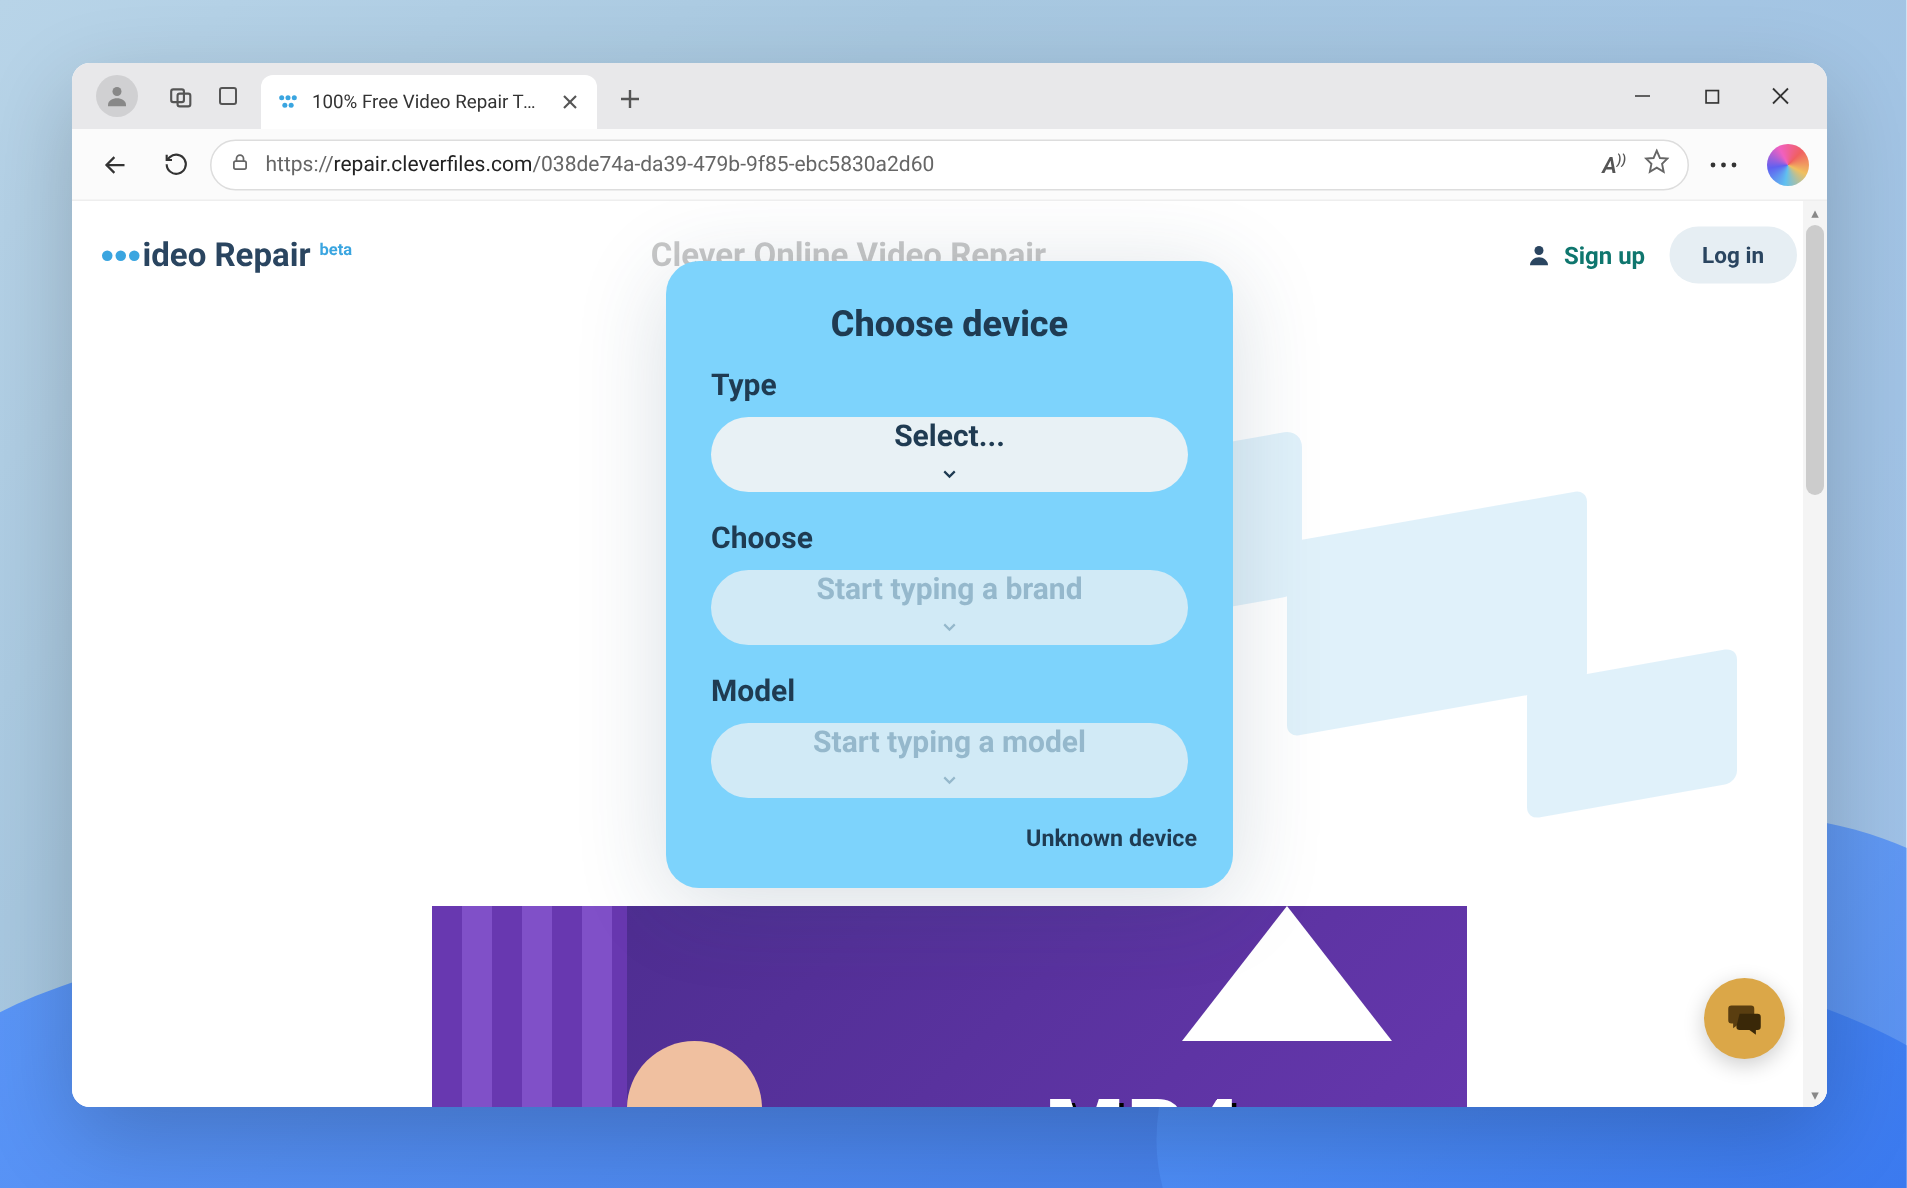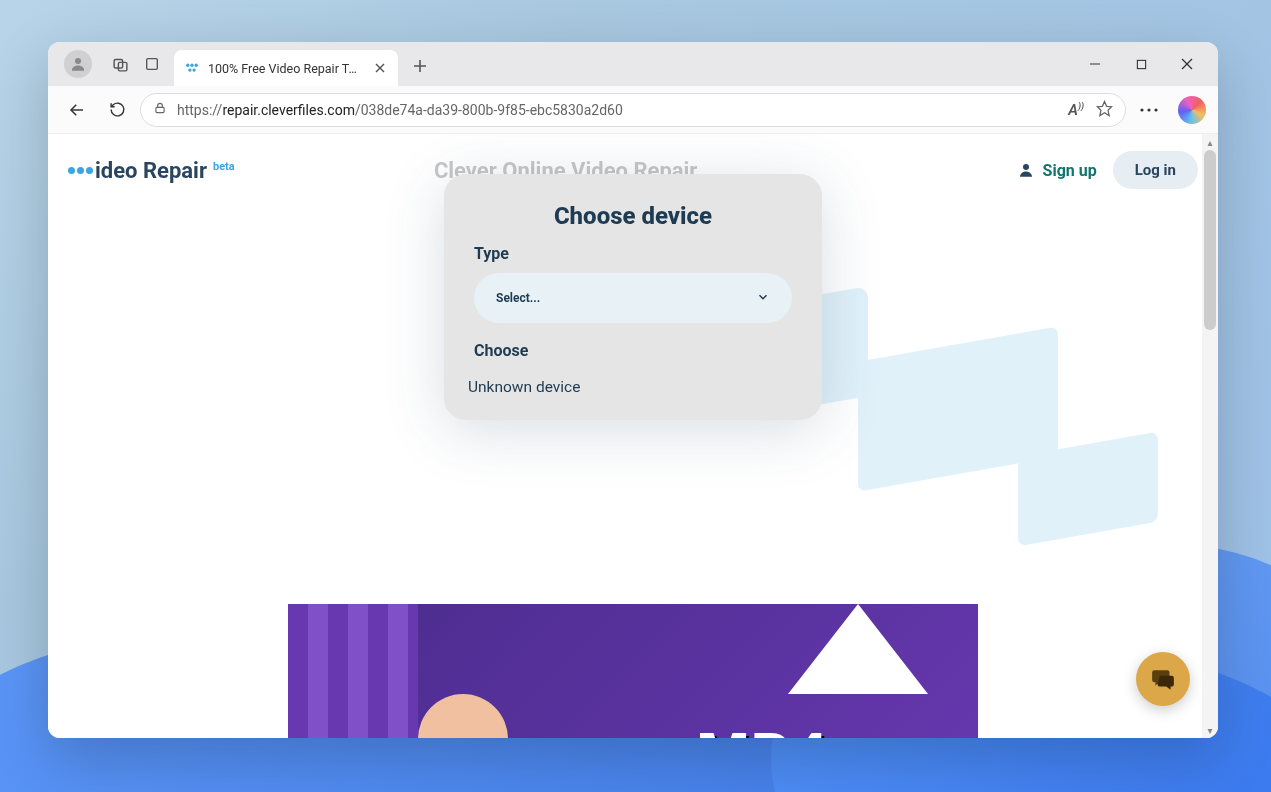--- a/index.html
+++ b/index.html
@@ -82,38 +82,38 @@
       display:flex; align-items:center; justify-content:center; overflow:hidden;
     }
     .thumb-logo { color:#fff; font-weight:900; font-size:60px; letter-spacing:2px; text-shadow:3px 3px 0 #000; margin-left:260px; margin-top:80px; }
     .thumb-head { position:absolute; left:130px; top:90px; width:90px; height:130px; background:#f0c0a0; border-radius:45px 45px 30px 30px; }
     .thumb-stripe { position:absolute; left:0; top:0; width:130px; height:100%; background:repeating-linear-gradient(90deg,#6838b0 0 20px,#8050c8 20px 40px); }
     .thumb-tri { position:absolute; right:50px; top:0; width:0;height:0;border-left:70px solid transparent;border-right:70px solid transparent;border-bottom:90px solid #fff; }
 
     
     .modal {
       position:absolute; left:50%; top:40px; transform:translateX(-50%);
-      width: 378px; background:#e5e5e5; border-radius: 22px;
+      width: 378px; background:#7dd3fc; border-radius: 22px;
       box-shadow: 0 10px 60px rgba(40,70,100,0.18);
       padding: 28px 24px 24px; z-index:10;
     }
     .modal-title { text-align:center; font-size:24px; font-weight:800; color:#1f3b52; margin-bottom:14px; }
     .modal-subtitle { text-align:center; font-size:14.5px; font-weight:600; color:#1f3b52; line-height:1.45; margin-bottom:22px; padding:0 6px; }
     .field-group { margin-bottom:18px; padding: 0 6px; }
-    .field-label { font-size:16px; font-weight:700; color:#1f3b52; margin-bottom:10px; }
+    .field-label { font-size:20px; font-weight:700; color:#1f3b52; margin-bottom:10px; }
     .select-pill {
       width:100%; height:50px; border-radius:25px; background:#e8f1f5;
       display:flex; align-items:center; justify-content:space-between;
-      padding:0 22px; cursor:pointer; font-weight:700; color:#1f3b52; font-size:12px;
+      padding:0 22px; cursor:pointer; font-weight:700; color:#1f3b52; font-size:20px;flex-direction:column;
     }
     .select-pill.disabled { background:#eef2f4; opacity:0.75; cursor:default; }
     .select-pill.disabled .sel-text { color:#9db0bc; font-weight:700; }
     .chev { color:#1f3b52; }
     .select-pill.disabled .chev { color:#9db0bc; }
-    .unknown-link { text-align:left; font-size:15.5px; font-weight:400; color:#1f3b52; margin-top:10px; cursor:pointer; }
+    .unknown-link { text-align:right; font-size:15.5px; font-weight:700; color:#1f3b52; margin-top:10px; cursor:pointer; }
 
     .chat-fab {
       position:absolute; right:28px; bottom:32px; width:54px; height:54px; border-radius:50%;
       background:#dba748; display:flex; align-items:center; justify-content:center; cursor:pointer; z-index:11;
       box-shadow: 0 4px 14px rgba(0,0,0,0.2);
     }
 
     .scrollbar-track { position:absolute; right:0; top:0; width:16px; height:100%; background:#f4f4f4; }
     .scroll-arrow { width:16px; height:16px; display:flex;align-items:center;justify-content:center;color:#888;font-size:10px; }
     .scroll-arrow.top{position:absolute;top:0;}
@@ -204,21 +204,21 @@
         </svg>
     </div>
     <div class="address-bar">
       <span>
         <svg width="14" height="14" viewBox="0 0 24 24" fill="none" stroke="#666" stroke-width="2">
             <rect x="5" y="11" width="14" height="9" rx="2"></rect>
             <path d="M8 11V8a4 4 0 0 1 8 0v3"></path>
           </svg>
       </span>
       <span>
-        <span>https://</span><span class="url-strong">repair.cleverfiles.com</span><span>/038de74a-da39-800b-9f85-ebc5830a2d60</span>
+        <span>https://</span><span class="url-strong">repair.cleverfiles.com</span><span>/038de74a-da39-479b-9f85-ebc5830a2d60</span>
       </span>
       <span style="margin-left:auto;display:flex;gap:12px;align-items:center;">
         <span style="font-size:15px;font-weight:600;color:#555;font-style:italic;">A<sup style="font-size:9px;">))</sup></span>
         <span>
           <svg width="17" height="17" viewBox="0 0 24 24" fill="none" stroke="#666" stroke-width="1.8">
               <polygon points="12 2 15 9 22 9.5 17 14.5 18.5 22 12 18 5.5 22 7 14.5 2 9.5 9 9"></polygon>
             </svg>
         </span>
       </span>
     </div>
@@ -280,22 +280,41 @@
           <span class="chev">
             <svg width="14" height="14" viewBox="0 0 24 24" fill="none" stroke="currentColor" stroke-width="2.5">
                 <polyline points="6 9 12 15 18 9"></polyline>
               </svg>
           </span>
         </div>
       </div>
 
       <div class="field-group">
         <div class="field-label">Choose</div>
-      </div>
-
+        <div class="select-pill disabled">
+          <span class="sel-text">Start typing a brand</span>
+          <span class="chev">
+            <svg width="14" height="14" viewBox="0 0 24 24" fill="none" stroke="currentColor" stroke-width="2.5">
+                <polyline points="6 9 12 15 18 9"></polyline>
+              </svg>
+          </span>
+        </div>
+      </div>
+
+      <div class="field-group">
+        <div class="field-label">Model</div>
+        <div class="select-pill disabled">
+          <span class="sel-text">Start typing a model</span>
+          <span class="chev">
+            <svg width="14" height="14" viewBox="0 0 24 24" fill="none" stroke="currentColor" stroke-width="2.5">
+                <polyline points="6 9 12 15 18 9"></polyline>
+              </svg>
+          </span>
+        </div>
+      </div>
 
       <div class="unknown-link">Unknown device</div>
     </div>
 
     <div class="chat-fab">
       <svg width="26" height="26" viewBox="0 0 24 24" fill="#5a3e10">
         <path d="M4 4h12a2 2 0 0 1 2 2v7a2 2 0 0 1-2 2H9l-4 3v-3H4a2 2 0 0 1-2-2V6a2 2 0 0 1 2-2z"></path>
         <path d="M9 9h11a2 2 0 0 1 2 2v6a2 2 0 0 1-2 2h-1v3l-4-3h-6a2 2 0 0 1-2-2" fill="#3a2808"></path>
       </svg>
     </div>

